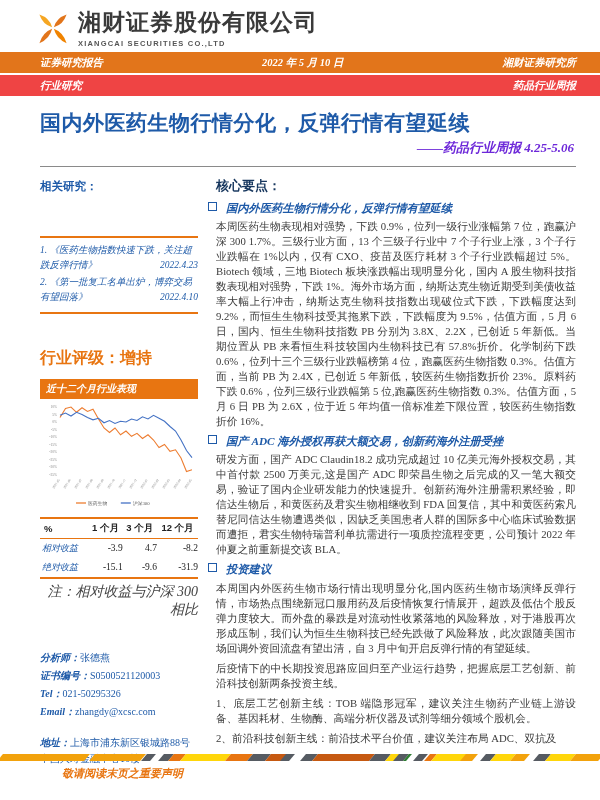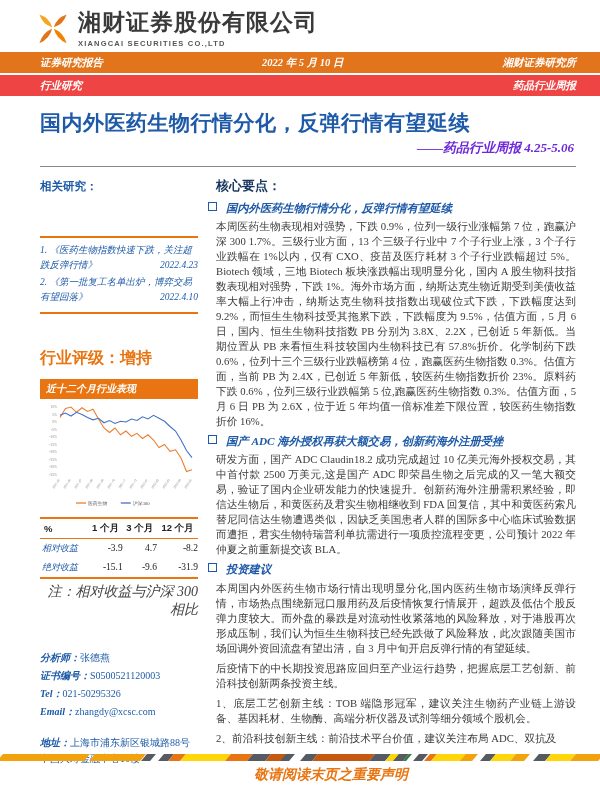--- a/index.html
+++ b/index.html
@@ -48,21 +48,21 @@
   .sec-title{color:#1E5AA8;font-weight:bold;font-size:11.3px;font-style:italic;}
   .main p{margin:0 0 5px;text-align:justify;font-size:10.7px;line-height:15px;color:#3a3a3a;}
   
   .tick{font-size:3.6px;fill:#888;}
   .xlab{font-size:3.2px;fill:#888;}
   .leg{font-size:4.8px;fill:#555;}
   
   .footer{position:absolute;left:0;right:0;top:754px;}
   .stripe{display:flex;height:7px;align-items:stretch;}
   .stripe div{transform:skewX(-40deg);}
-  .disclaimer{color:#E87511;font-size:14px;font-style:italic;font-weight:bold;margin:5px 0 0 62px;text-align:center;}
+  .disclaimer{color:#E87511;font-size:11px;font-style:italic;font-weight:bold;margin:5px 0 0 62px;}
 </style>
 </head>
 <body>
 
 <div class="page">
 
   <div class="brand">
     <svg width="34" height="38" viewBox="0 0 40 44">
       <path d="M4,6 Q16,10 19,21 Q8,18 4,6 Z" fill="#F5A623"></path>
       <path d="M36,6 Q24,10 21,21 Q32,18 36,6 Z" fill="#E2751B"></path>

